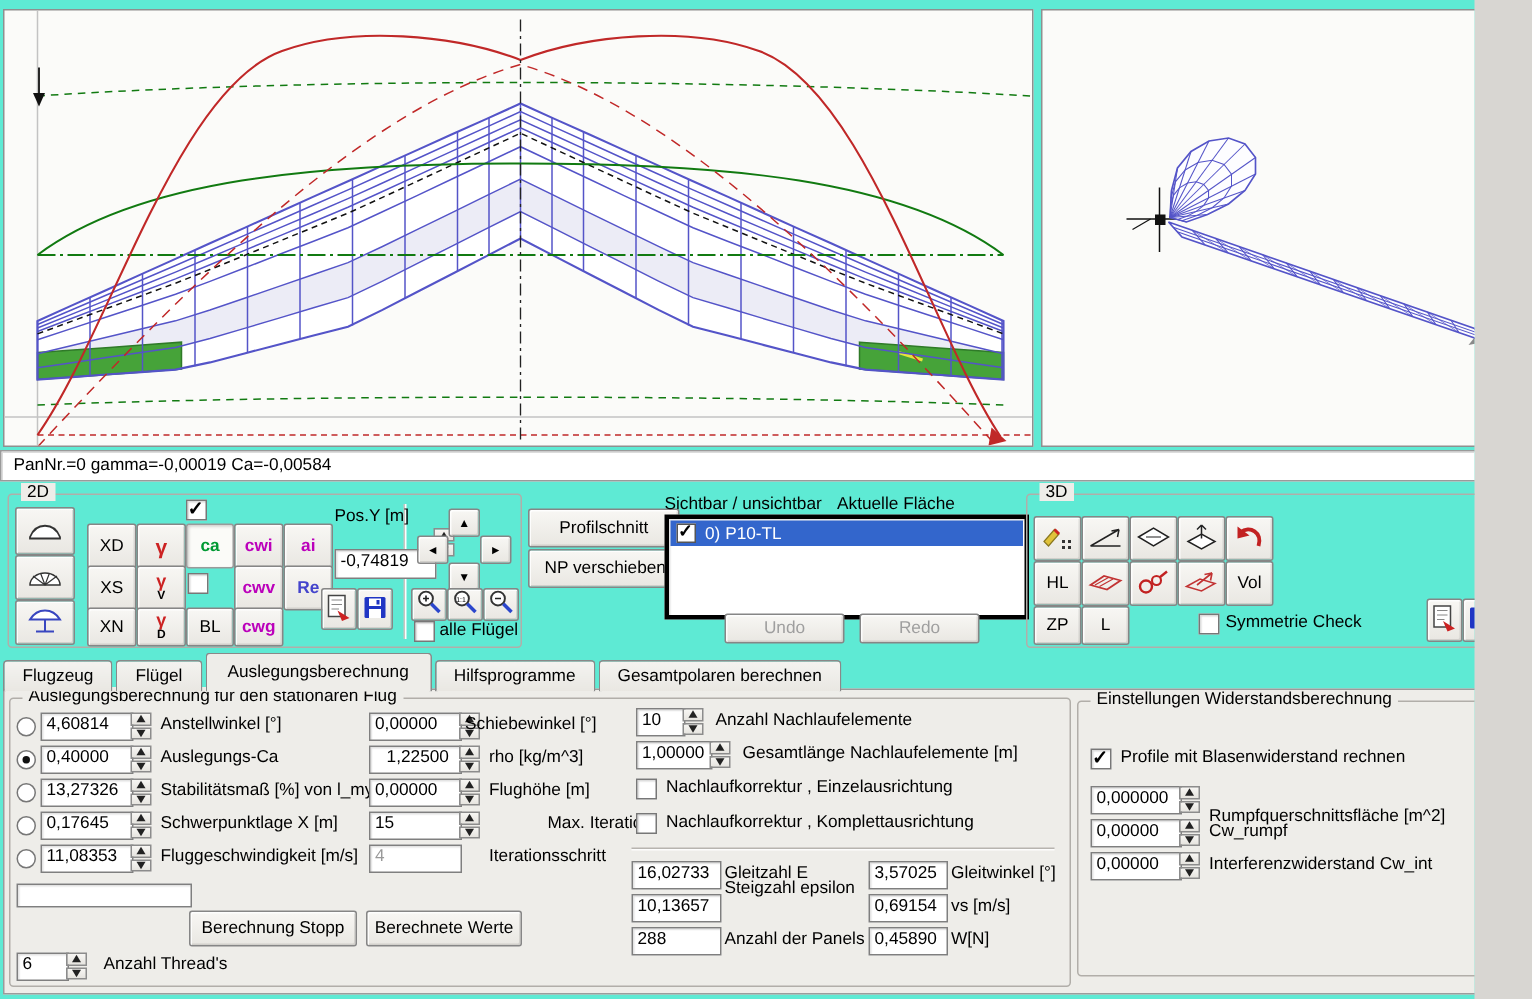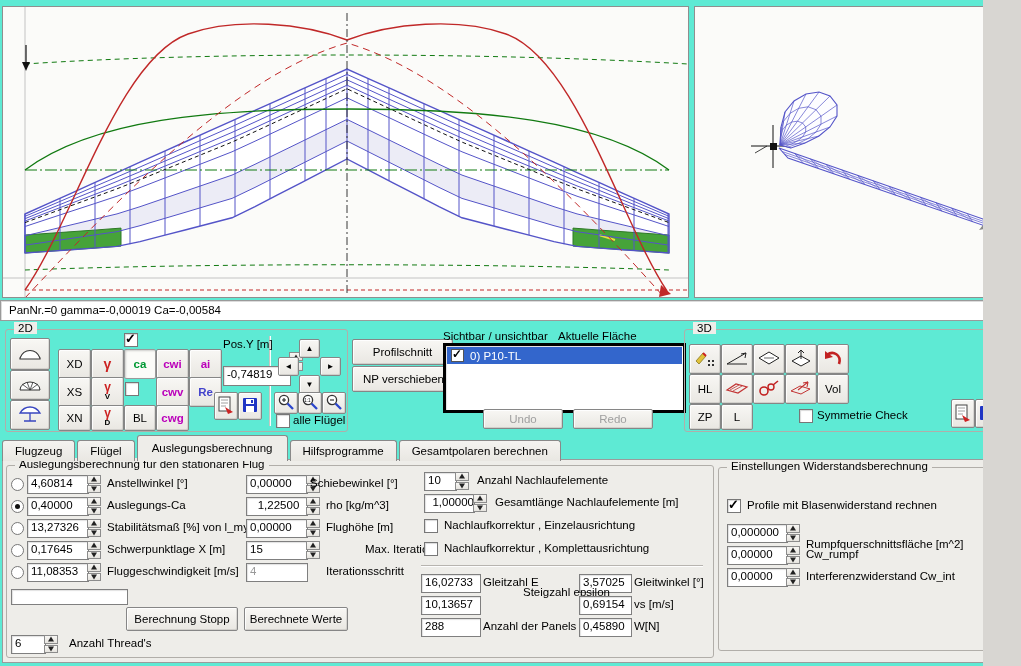--- a/index.html
+++ b/index.html
@@ -511,41 +511,41 @@
       </div>
     <div class="lbl" style="left:62px;top:171px;">Anzahl Thread's</div>
 
     <div class="fld" style="left:417px;top:6px;width:28px;height:16px;">10</div>
     <div class="spin" style="left:448px;top:6px;height:18px;">
         <i class="su"></i>
         <i class="sd"></i>
       </div>
     <div class="lbl" style="left:470px;top:8px;">Anzahl Nachlaufelemente</div>
 
-    <div class="fld" style="left:417px;top:28px;width:46px;height:16px;text-align:right;">1,00000</div>
+    <div class="fld" style="left:417px;top:28px;width:46px;height:16px;">1,00000</div>
     <div class="spin" style="left:466px;top:28px;height:18px;">
         <i class="su"></i>
         <i class="sd"></i>
       </div>
     <div class="lbl" style="left:488px;top:30px;">Gesamtlänge Nachlaufelemente [m]</div>
 
     <div class="cb" style="left:417px;top:53px;"></div>
     <div class="lbl" style="left:437px;top:53px;">Nachlaufkorrektur , Einzelausrichtung</div>
     <div class="cb" style="left:417px;top:76px;"></div>
     <div class="lbl" style="left:437px;top:76px;">Nachlaufkorrektur , Komplettausrichtung</div>
 
     <div class="hdiv" style="left:414px;top:99px;width:282px;"></div>
 
     <div class="fld" style="left:414px;top:108px;width:55px;height:16px;">16,02733</div>
     <div class="lbl" style="left:476px;top:110px;">Gleitzahl E</div>
     <div class="fld" style="left:572px;top:108px;width:48px;height:16px;">3,57025</div>
     <div class="lbl" style="left:627px;top:110px;">Gleitwinkel [°]</div>
 
     <div class="fld" style="left:414px;top:130px;width:55px;height:16px;">10,13657</div>
-    <div class="lbl" style="left:476px;top:120px;margin-left:40px;">Steigzahl epsilon</div>
+    <div class="lbl" style="left:476px;top:120px;">Steigzahl epsilon</div>
     <div class="fld" style="left:572px;top:130px;width:48px;height:16px;">0,69154</div>
     <div class="lbl" style="left:627px;top:132px;">vs [m/s]</div>
 
     <div class="fld" style="left:414px;top:152px;width:55px;height:16px;">288</div>
     <div class="lbl" style="left:476px;top:154px;">Anzahl der Panels</div>
     <div class="fld" style="left:572px;top:152px;width:48px;height:16px;">0,45890</div>
     <div class="lbl" style="left:627px;top:154px;">W[N]</div>
   </div>
 
   <div class="gb" style="left:718px;top:467px;width:294px;height:182px;z-index:2;">

